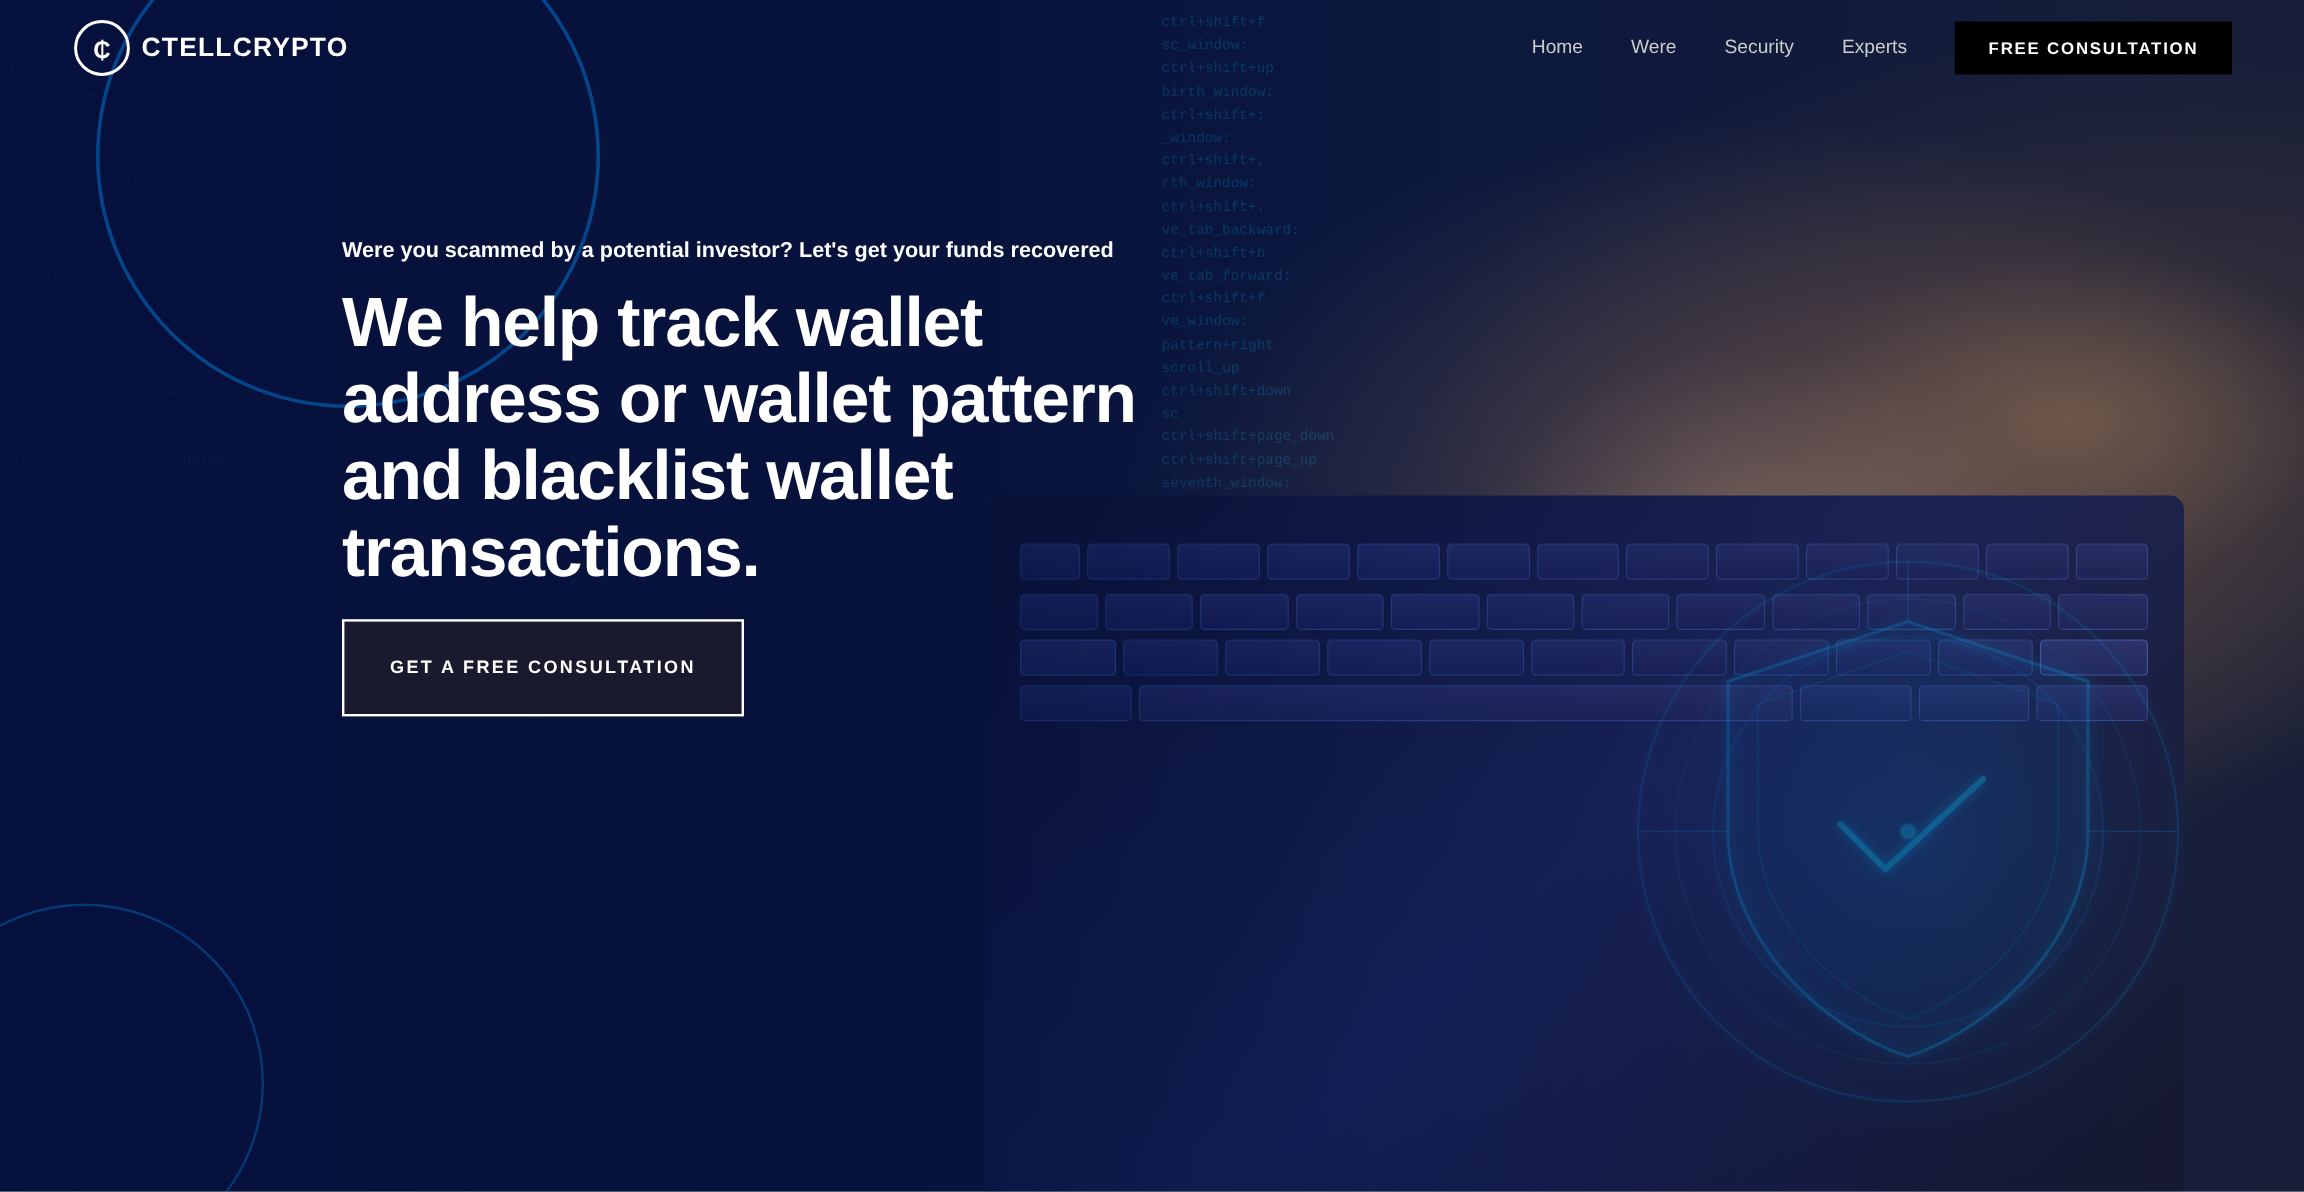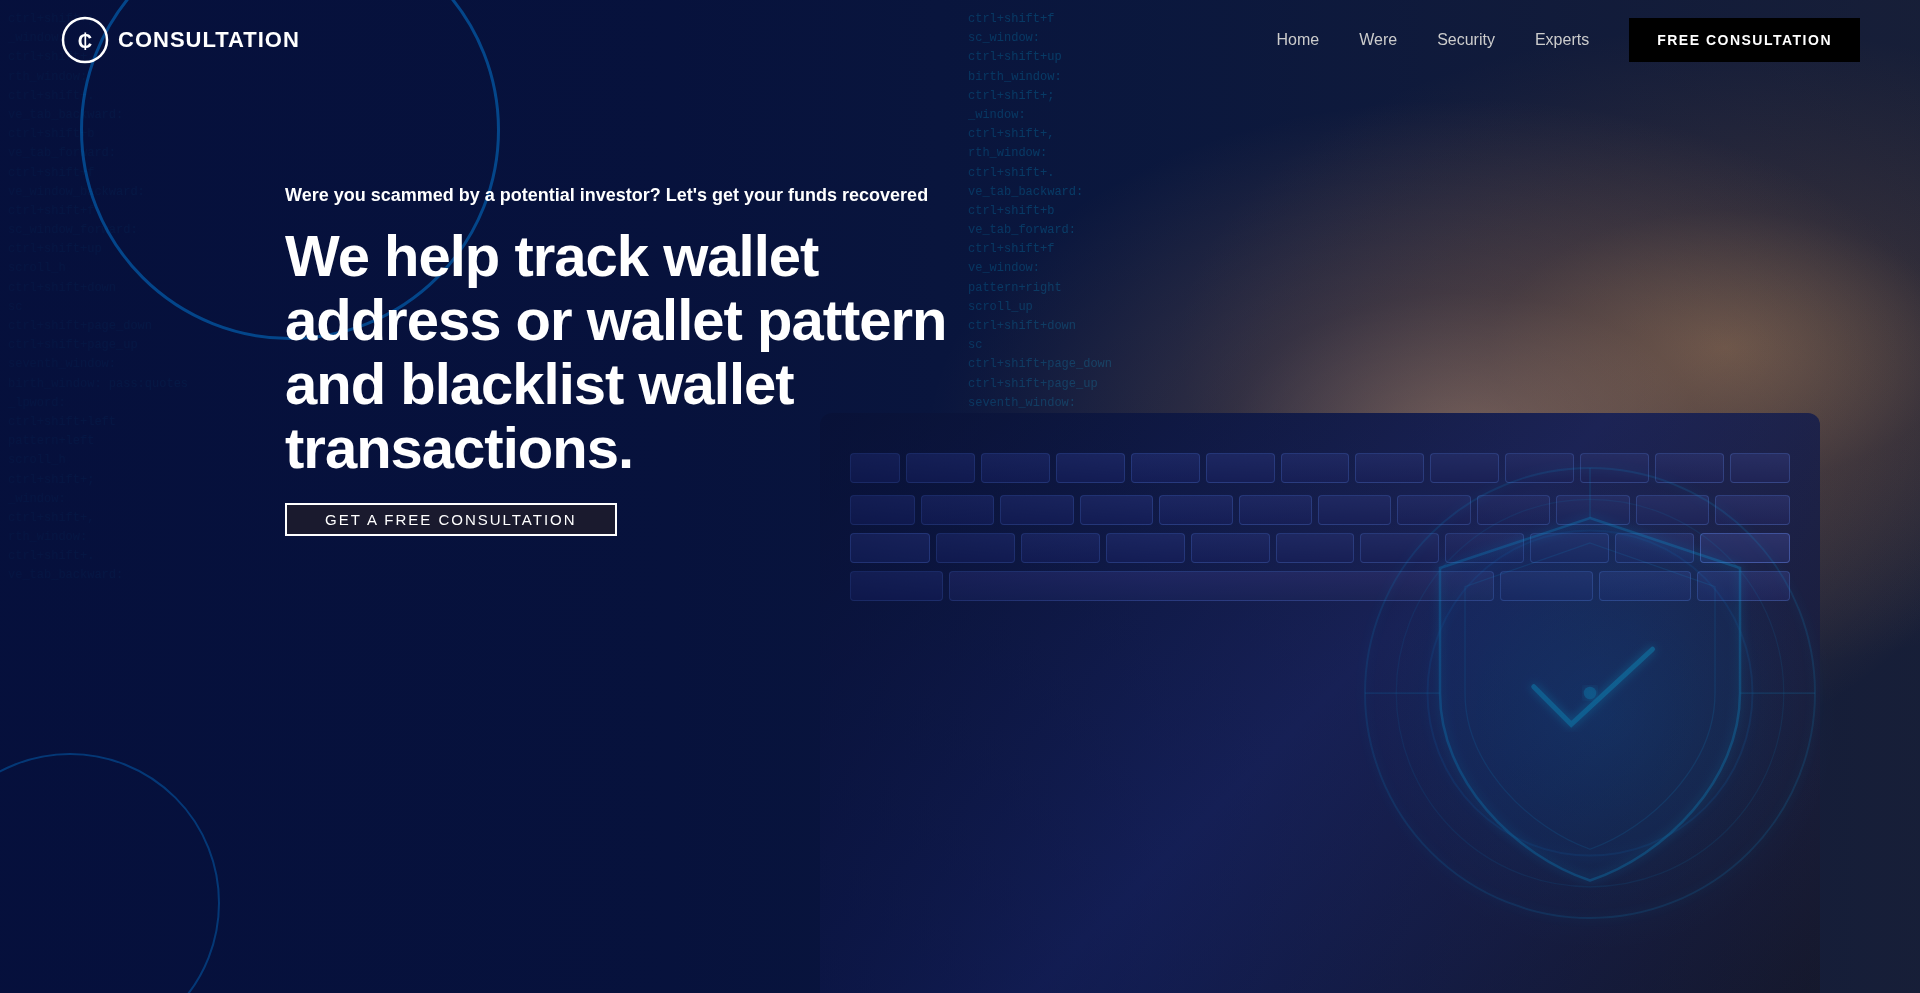--- a/index.html
+++ b/index.html
@@ -145,61 +145,61 @@
       letter-spacing: 1.5px;
       cursor: pointer;
       text-transform: uppercase;
       transition: background 0.2s;
     }
 
     
     .hero-content {
       position: absolute;
       left: 285px;
-      top: 183px;
+      top: 196px;
       z-index: 10;
       max-width: 700px;
     }
 
     .hero-subtitle {
       font-size: 18px;
       font-weight: 600;
       color: #ffffff;
       margin-bottom: 16px;
       line-height: 1.4;
     }
 
     .hero-title {
       font-size: 58px;
       font-weight: 900;
       color: #ffffff;
       line-height: 1.1;
+      margin-bottom: 24px;
       letter-spacing: -1px;
     }
 
     .hero-description {
       font-size: 18px;
       color: #dddddd;
       margin-bottom: 40px;
       font-weight: 400;
     }
 
     .btn-cta {
       background-color: #1a1a2e;
       color: #ffffff;
       border: 2px solid #ffffff;
-      padding: 6px 38px;
+      padding: 30px 38px;
       font-size: 15px;
-      font-weight: 400;
+      font-weight: 700;
       letter-spacing: 2px;
       cursor: pointer;
       text-transform: uppercase;
       display: inline-block;
       transition: all 0.2s;
-      margin-top: 24px;
     }
 
     
     .overlay-blue {
       position: absolute;
       inset: 0;
       z-index: 1;
       background: linear-gradient(
         to right,
         rgba(5, 15, 60, 0.92) 0%,
@@ -400,21 +400,21 @@
 
   <div class="circle-top"></div>
   <div class="circle-bottom"></div>
 
   <nav class="navbar">
     <a class="navbar-logo" href="#">
       <svg class="logo-icon" viewBox="0 0 50 50" xmlns="http://www.w3.org/2000/svg">
         <circle cx="25" cy="25" r="22" fill="none" stroke="#ffffff" stroke-width="2.5"></circle>
         <text x="25" y="33" text-anchor="middle" font-family="Arial" font-weight="bold" font-size="20" fill="#ffffff">₵</text>
       </svg>
-      <span class="logo-text">CONSULTATION</span>
+      <span class="logo-text">CTELLCRYPTO</span>
     </a>
     <ul class="navbar-nav">
       <li>
         <a href="#">Home</a>
       </li>
       <li>
         <a href="#">Were</a>
       </li>
       <li>
         <a href="#">Security</a>

